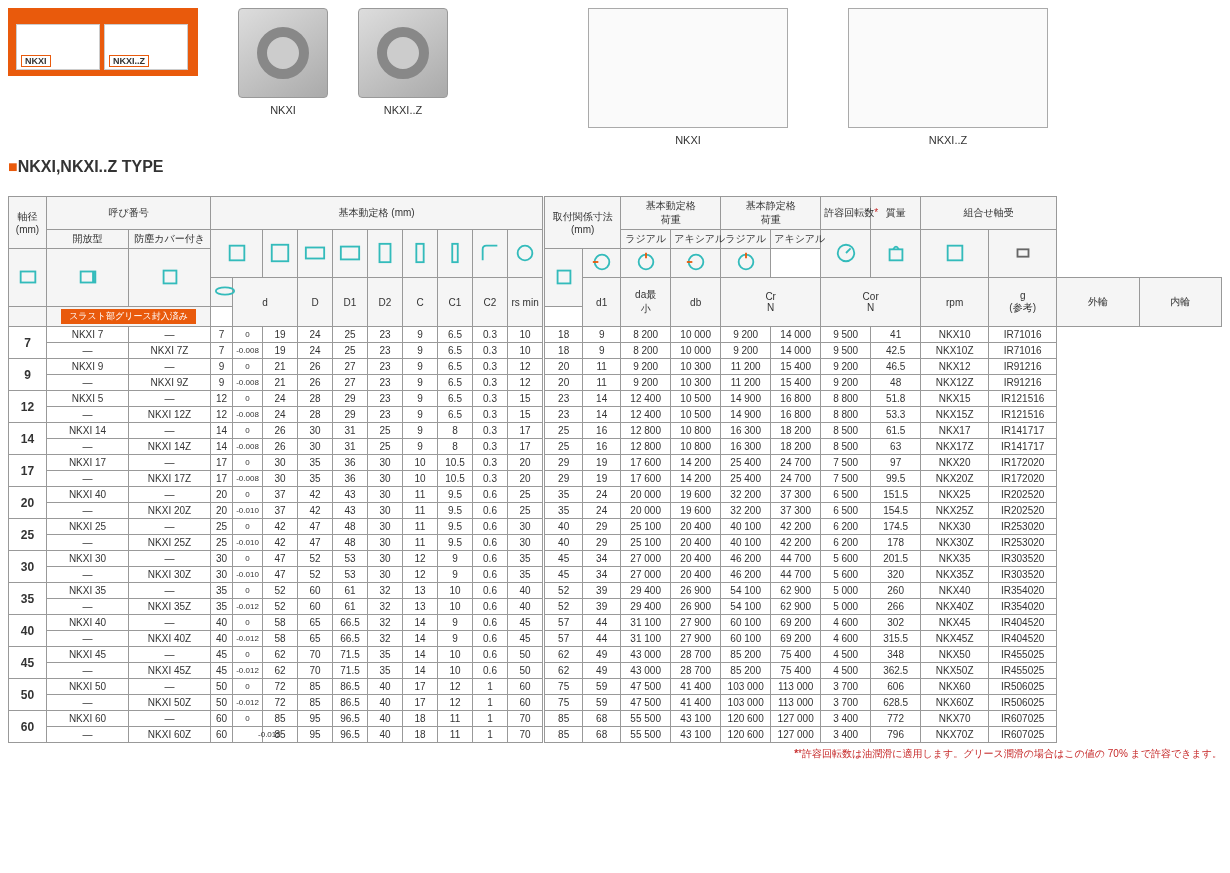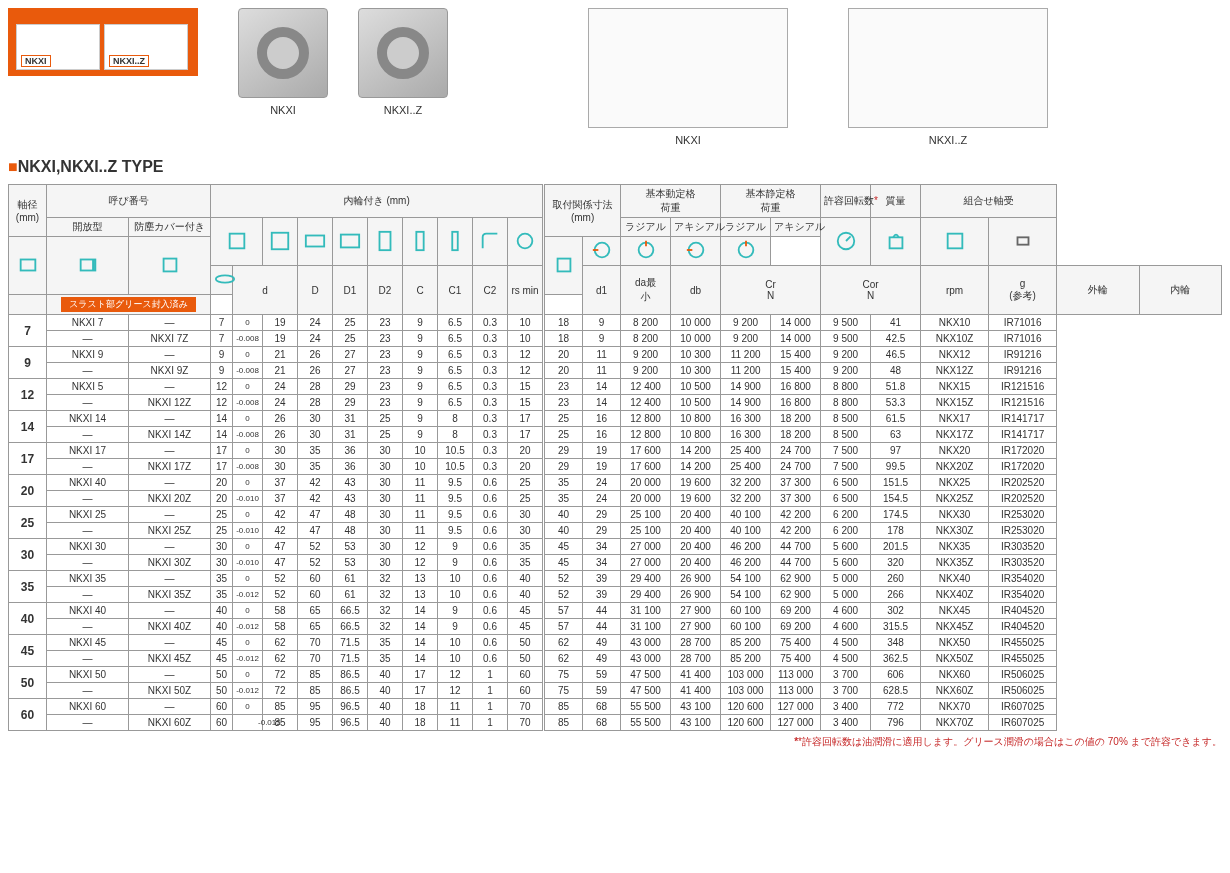--- a/index.html
+++ b/index.html
@@ -13,21 +13,21 @@
 .mini-d .cap { position: absolute; bottom: 2px; left: 4px; font-size: 9px; font-weight: bold; border: 1px solid #e95a0c; padding: 0 3px; background:#fff;}
 .product-imgs { display: flex; gap: 30px; align-items: flex-end; margin-left: 20px;}
 .pimg { text-align: center; }
 .pimg .ph { width: 90px; height: 90px; border-radius: 4px; background: linear-gradient(145deg,#ddd,#aaa); border: 1px solid #999; position: relative; }
 .pimg .ph::after { content:""; position:absolute; inset:18px; border:10px solid #888; border-radius:50%; background:#ccc;}
 .pimg .caption { margin-top: 6px; font-size: 11px; }
 .right-diagrams { display: flex; gap: 60px; margin-left: 120px; align-items: flex-end;}
 .tech-d { text-align: center; }
 .tech-d .tbox { width: 200px; height: 120px; border: 1px solid #aaa; position: relative; background:#fafafa;}
 .tech-d .caption { margin-top: 6px; font-size: 11px; }
-.type-heading { margin: 8px 0 8px 0; font-size: 16px; font-weight: bold; }
+.type-heading { margin: 8px 0 20px 0; font-size: 16px; font-weight: bold; }
 .type-heading .sq { color: #e95a0c; }
 table.main { border-collapse: collapse; width: 100%; table-layout: fixed; }
 table.main th, table.main td { border: 1px solid #999; padding: 2px 3px; text-align: center; vertical-align: middle; font-size: 10px; white-space: nowrap; }
 table.main th { background: #f5f5f5; font-weight: normal; }
 table.main .label-cell { font-weight: bold; font-size: 12px; }
 .icon-cell { height: 28px; }
 .icon-cell svg { width: 22px; height: 22px; }
 .orange-strip { background: #e95a0c; color: #fff; font-size: 9px; padding: 1px 8px; display: inline-block; }
 .note { text-align: right; font-size: 10px; color: #c62828; margin-top: 4px; }
 .note .star { color: #c62828; font-weight: bold; }
@@ -114,21 +114,21 @@
   <col class="w-rpm">
       <col class="w-mass">
   <col class="w-outer">
       <col class="w-inner">
 </colgroup>
 <thead>
 <tr>
   <th rowspan="2" style="white-space:pre-line">軸径
 (mm)</th>
   <th colspan="2">呼び番号</th>
-  <th colspan="10">内輪付き (mm)</th>
+  <th colspan="10">基本動定格 (mm)</th>
   <th class="gap" rowspan="5"></th>
   <th colspan="2" rowspan="2" style="white-space:pre-line">取付関係寸法
 (mm)</th>
   <th colspan="2" style="white-space:pre-line">基本動定格
 荷重</th>
   <th colspan="2" style="white-space:pre-line">基本静定格
 荷重</th>
   <th><span>許容回転数</span><span class="red-star">*</span></th>
   <th>質量</th>
   <th colspan="2">組合せ軸受</th>

